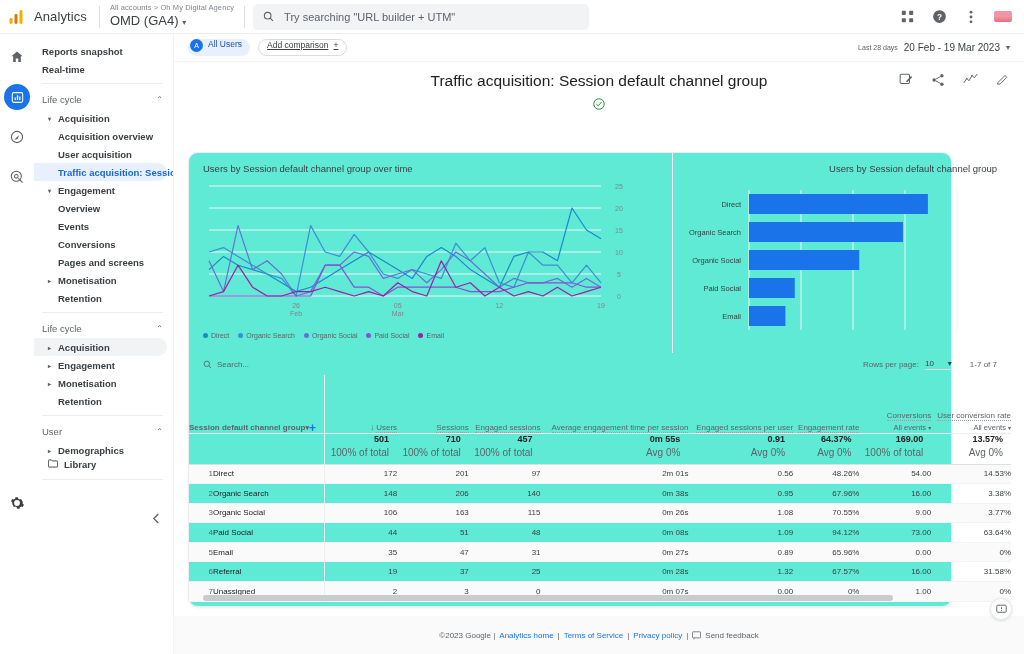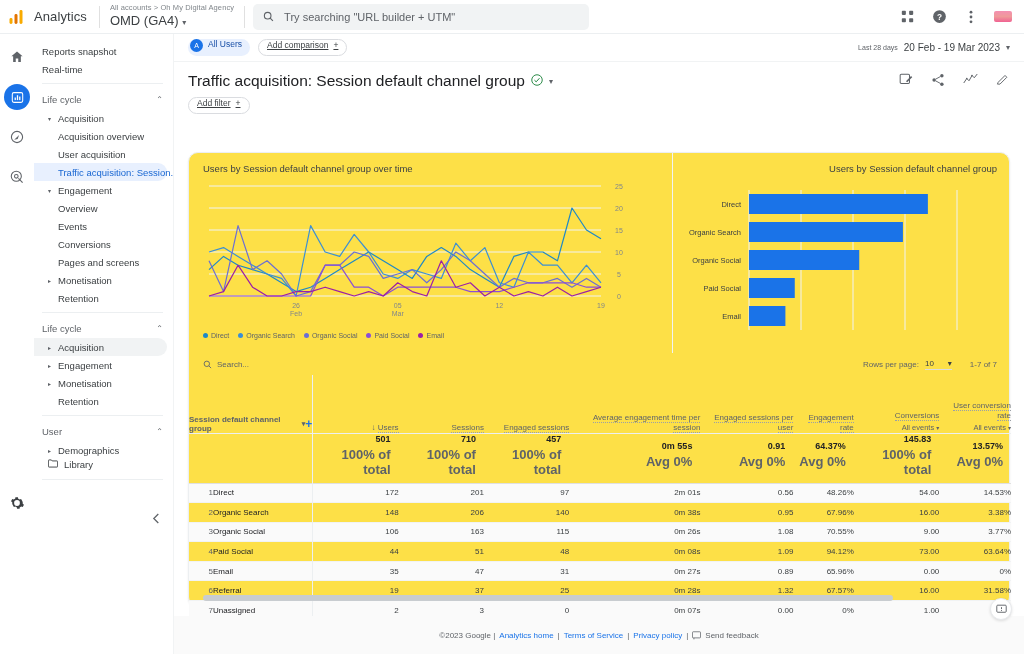--- a/index.html
+++ b/index.html
@@ -44,21 +44,21 @@
   .rail-item { width:26px; height:26px; border-radius:50%; display:flex; align-items:center; justify-content:center; cursor:pointer; }
   .rail-item.active { background:#1a73e8; }
   .rail-gear { position:absolute; bottom: 140px; left: 6px; width:22px; height:22px; display:flex; align-items:center; justify-content:center; cursor:pointer;}
 
   
   .sidebar {
     position:absolute; top:34px; left:34px; width:140px; height:620px;
     background:#fff; border-right:1px solid #f1f3f4; padding-top: 8px;
     font-size: 9.5px; color:#3c4043; overflow:hidden;
   }
-  .nav-item { height:18px; display:flex; align-items:center; padding-left: 8px; cursor:pointer; white-space:nowrap; }
+  .nav-item { height:18px; display:flex; align-items:center; padding-left: 8px; cursor:pointer; white-space:nowrap;font-weight:bold; }
   .nav-item.l0 { padding-left: 8px; }
   .nav-item.l1 { padding-left: 14px; }
   .nav-item.l2 { padding-left: 24px; }
   .nav-item.active { background:#e8f0fe; color:#1967d2; border-radius: 0 9px 9px 0; margin-right: 6px; }
   .nav-section { height:20px; display:flex; align-items:center; padding-left:8px; color:#5f6368; font-size:9.5px; }
   .nav-section .chev { margin-left:auto; margin-right:10px; color:#5f6368; font-size:8px; }
   .nav-hr { height:1px; background:#eceff1; margin:5px 10px 5px 8px; }
   .tri { width:8px; display:inline-block; font-size:6px; color:#5f6368; margin-right:2px; }
   .nav-item.hover-grey { background:#f1f3f4; border-radius: 0 9px 9px 0; margin-right:6px; }
   .folder-ic { margin-right:6px; }
@@ -73,31 +73,31 @@
   }
   .chip.filled { background:#e8f0fe; color:#174ea6; padding-left:2px; }
   .chip.outline { border:1px solid #dadce0;text-decoration:underline; }
   .chip .av { width:13px;height:13px;border-radius:50%;background:#1a73e8;color:#fff;font-size:7px;display:flex;align-items:center;justify-content:center; }
   .daterange { margin-left:auto; display:flex; align-items:center; gap:6px; cursor:pointer; }
   .daterange .lbl { font-size:7px; color:#5f6368; }
   .daterange .val { font-size:10px; color:#3c4043; }
   .daterange .caret { font-size:8px; color:#5f6368; }
 
   .title-row { padding: 10px 14px 0 14px; position:relative; }
-  .page-title { font-size: 15.5px; color:#202124; font-weight:400; display:flex; align-items:center; gap:6px; }
+  .page-title { font-size: 15.5px; color:#202124; font-weight:400; display:flex; align-items:center; gap:6px;flex-direction:column; }
   .check-ic { color:#188038; }
   .title-caret { font-size:8px; color:#5f6368; cursor:pointer; }
   .title-tools { position:absolute; right:14px; top:10px; display:flex; gap:16px; align-items:center; }
   .title-tools .ic-btn { width:16px;height:16px; color:#5f6368; }
   .addfilter { margin-top:7px; }
 
   
   .cards {
-    position:absolute; left:188px; top:152px; width:822px; height:455px;
-    background:#fde047; border:1px solid #eceff1; border-radius:10px;
+    position:absolute; left:188px; top:152px; width:764px; height:455px;
+    background:#5eead4; border:1px solid #eceff1; border-radius:10px;
     box-shadow: 0 1px 2px rgba(60,64,67,.1);
   }
   .charts-row { display:flex; height:200px; }
   .chart-pane { padding: 10px 14px 0 14px; }
   .chart-pane.left { width: 485px; border-right:1px solid #f1f3f4; }
   .chart-pane.right { flex:1;text-align:right; }
   .chart-title { font-size:9.5px; color:#3c4043; margin-bottom:4px; }
 
   .linechart-wrap { position:relative; width: 455px; height: 150px; }
   .barchart-wrap { position:relative; width: 310px; height: 155px; }
@@ -119,21 +119,21 @@
   .hcell .und { border-bottom:1px dotted #9aa0a6; display:inline; }
   .hcell .sub { display:block; margin-top:2px; color:#5f6368; font-size:7.5px; }
   .hcell .sub .caret { font-size:6px; }
   .dimhead { text-align:left; padding-left:30px; vertical-align: bottom; padding-bottom:5px; color:#5f6368;}
   .dimhead .inner { display:flex; align-items:center; }
   .dimhead .caret { font-size:7px; color:#5f6368; }
   .dimhead .plus { color:#1a73e8; font-size:12px; line-height:10px; }
   .hrow { border-bottom:1px solid #eceff1; height: 58px; }
   .trow-total { border-bottom:1px solid #e0e0e0; }
   .tot-num { text-align:right; padding: 0 8px 3px 0; font-size:9px; font-weight:700; color:#202124; }
-  .tot-sub { text-align:right; padding: 0 8px 6px 0; font-size:13px; color:#5f6368; font-weight:700;}
+  .tot-sub { text-align:right; padding: 0 8px 6px 0; font-size:10px; color:#5f6368; font-weight:400;}
   .drow { height:19.6px; border-bottom:1px solid #f1f3f4; }
   .drow:nth-child(even) { background:#fafafa; }
   .cell-idx { width:24px; text-align:right; padding-right:8px; color:#5f6368; font-size:8px; }
   .cell-dim { text-align:left; font-size:8px; color:#202124; padding-left:4px; }
   .cell-num { text-align:right; padding-right:8px; font-size:8px; color:#3c4043; }
   .vsep { border-left:1px solid #eceff1; }
   .hscroll { position:absolute; left:14px; bottom:6px; width: 690px; height:6px; background:#c8ccd0; border-radius:3px; cursor:pointer;}
 
   
   .footer {
@@ -558,21 +558,21 @@
               </td>
               <td class="">
                 <div class="tot-num">0.91</div>
                 <div class="tot-sub">Avg 0%</div>
               </td>
               <td class="">
                 <div class="tot-num">64.37%</div>
                 <div class="tot-sub">Avg 0%</div>
               </td>
               <td class="">
-                <div class="tot-num">145.83</div>
+                <div class="tot-num">169.00</div>
                 <div class="tot-sub">100% of total</div>
               </td>
               <td class="">
                 <div class="tot-num">13.57%</div>
                 <div class="tot-sub">Avg 0%</div>
               </td>
             </tr>
             <tr class="drow">
               <td class="cell-idx">1</td>
               <td class="cell-dim">Direct</td>

